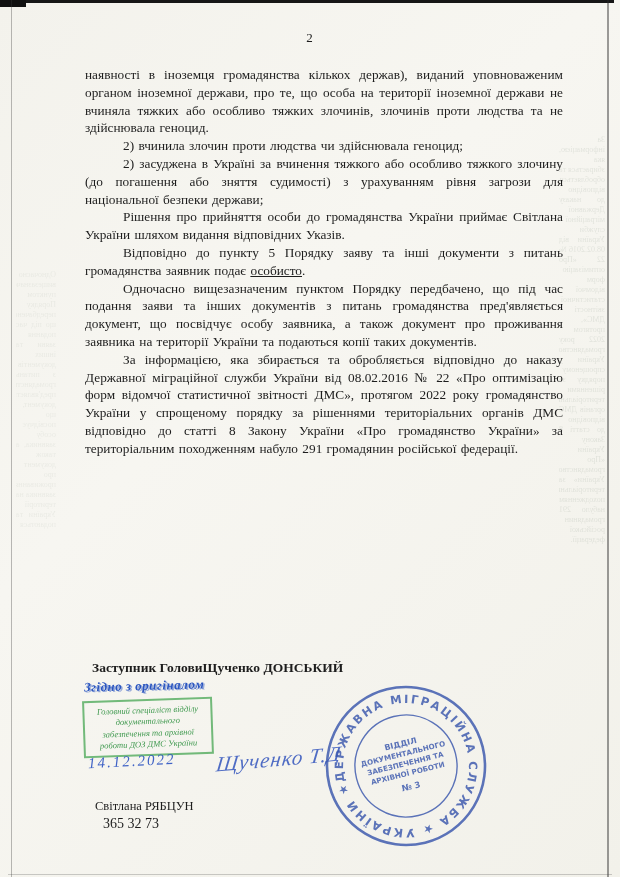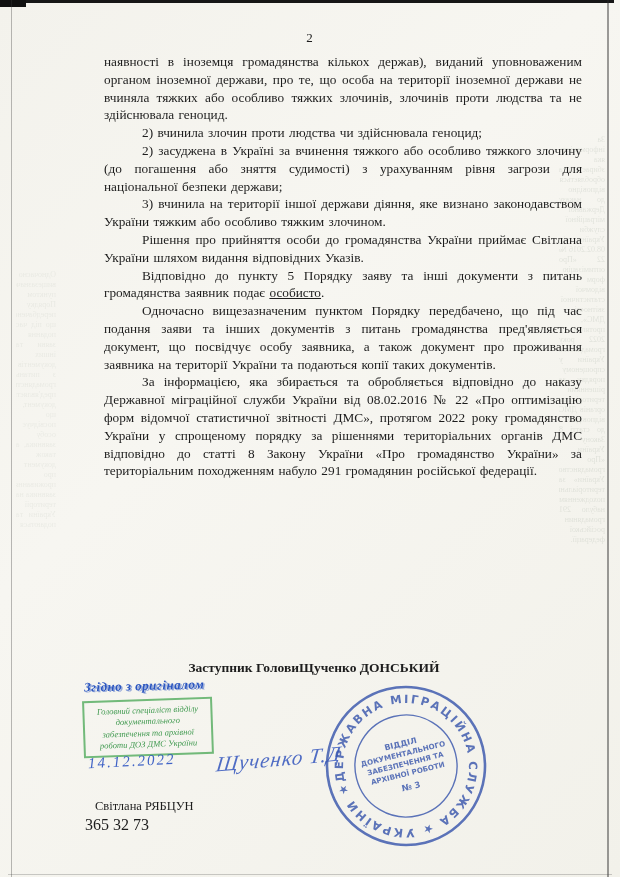--- a/index.html
+++ b/index.html
@@ -20,32 +20,31 @@
   .edge-left   { position: absolute; top: 0; bottom: 0; left: 11px; width: 1px; background: rgba(60,60,60,.35); }
   .edge-right  { position: absolute; top: 0; bottom: 0; right: 11px; width: 2px; background: rgba(40,40,40,.45); }
   .edge-bottom { position: absolute; bottom: 2px; left: 8px; right: 8px; height: 1px; background: rgba(60,60,60,.25); }
 
   .page-number {
     position: absolute; top: 30px; left: 0; width: 100%;
     text-align: center; font-size: 13px; letter-spacing: 1px;
   }
 
   .text-block {
-    position: absolute; top: 53px; left: 85px; width: 478px;
+    position: absolute; top: 66px; left: 85px; width: 478px;
     font-size: 13.3px; line-height: 17.8px; text-align: justify;
     word-spacing: 1px;
-    margin-left: 19px;
   }
   .text-block p { margin: 0; text-indent: 38px; }
   .text-block p.noindent { text-indent: 0; }
   .u { text-decoration: underline; }
 
   .sig-row {
-    position: absolute; top: 660px; left: 75px; width: 478px;
-    display: flex; justify-content: center;
+    position: absolute; top: 660px; left: 92px; width: 478px;
+    display: flex; justify-content: flex-start;
     font-weight: bold; font-size: 13.5px;
   }
 
   .copy-stamp {
     position: absolute; top: 678px; left: 84px;
     color: #2a55c0; font-weight: bold; font-style: italic; font-size: 13px;
     transform: rotate(-1.5deg);
     text-shadow: 1.5px 1px 0 rgba(42,85,192,.45);
     letter-spacing: .5px;
   }
@@ -59,21 +58,21 @@
     font-family: "Liberation Serif", serif;
   }
 
   .hand-date {
     position: absolute; top: 753px; left: 88px;
     color: #2d54c2; font-size: 15px; font-style: italic;
     transform: rotate(-3deg); letter-spacing: 2px; opacity: .9;
   }
 
   .clerk-name  { position: absolute; top: 799px; left: 95px; font-size: 12.5px; }
-  .clerk-phone { position: absolute; top: 816px; left: 85px; font-size: 16px; }
+  .clerk-phone { position: absolute; top: 816px; left: 103px; font-size: 14px; }
 
   .hand-sig {
     position: absolute; top: 747px; left: 216px;
     color: #3355bd; font-size: 21px; font-style: italic;
     transform: rotate(-5deg) skewX(-12deg);
     opacity: .85; letter-spacing: 1px;
   }
 
   .round-stamp {
     position: absolute; top: 680px; left: 320px; width: 172px; height: 172px;
@@ -104,21 +103,20 @@
 
   <div class="bleed bleed-right">За інформацією, яка збирається та обробляється відповідно до наказу Державної міграційної служби України від 08.02.2016 № 22 «Про оптимізацію форм відомчої статистичної звітності ДМС», протягом 2022 року громадянство України у спрощеному порядку за рішеннями територіальних органів ДМС відповідно до статті 8 Закону України «Про громадянство України» за територіальним походженням набуло 291 громадянин російської федерації.</div>
   <div class="bleed bleed-left">Одночасно вищезазначеним пунктом Порядку передбачено, що під час подання заяви та інших документів з питань громадянства пред'являється документ, що посвідчує особу заявника, а також документ про проживання заявника на території України та подаються копії таких документів.</div>
 
   <div class="page-number">2</div>
 
   <div class="text-block">
     <p class="noindent">наявності в іноземця громадянства кількох держав), виданий уповноваженим органом іноземної держави, про те, що особа на території іноземної держави не вчиняла тяжких або особливо тяжких злочинів, злочинів проти людства та не здійснювала геноцид.</p>
     <p>2) вчинила злочин проти людства чи здійснювала геноцид;</p>
     <p>2) засуджена в Україні за вчинення тяжкого або особливо тяжкого злочину (до погашення або зняття судимості) з урахуванням рівня загрози для національної безпеки держави;</p>
-    <p>3) вчинила на території іншої держави діяння, яке визнано законодавством України тяжким або особливо тяжким злочином.</p>
     <p>Рішення про прийняття особи до громадянства України приймає Світлана України шляхом видання відповідних Указів.</p>
     <p><span>Відповідно до пункту 5 Порядку заяву та інші документи з питань громадянства заявник подає </span><span class="u">особисто</span><span>.</span></p>
     <p>Одночасно вищезазначеним пунктом Порядку передбачено, що під час подання заяви та інших документів з питань громадянства пред'являється документ, що посвідчує особу заявника, а також документ про проживання заявника на території України та подаються копії таких документів.</p>
     <p>За інформацією, яка збирається та обробляється відповідно до наказу Державної міграційної служби України від 08.02.2016 № 22 «Про оптимізацію форм відомчої статистичної звітності ДМС», протягом 2022 року громадянство України у спрощеному порядку за рішеннями територіальних органів ДМС відповідно до статті 8 Закону України «Про громадянство України» за територіальним походженням набуло 291 громадянин російської федерації.</p>
   </div>
 
   <div class="sig-row">
     <span>Заступник Голови</span>
     <span>Щученко ДОНСЬКИЙ</span>
   </div>

